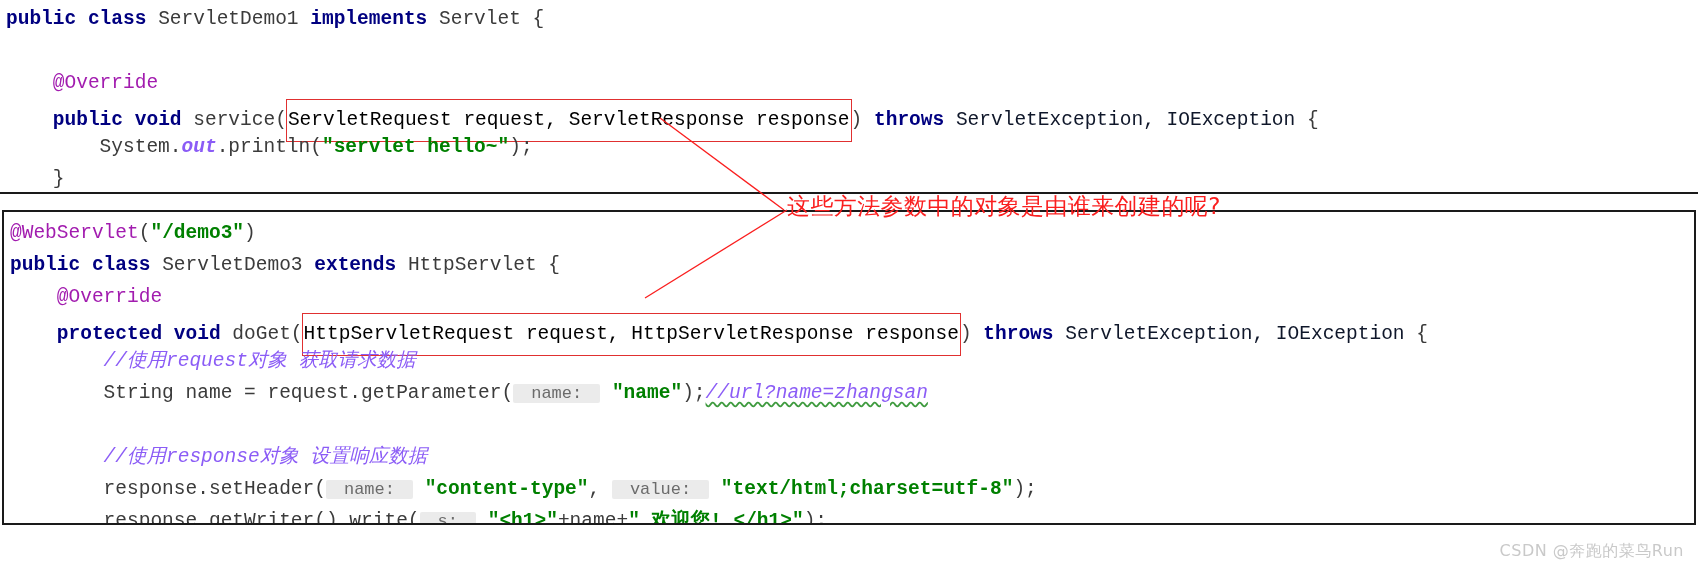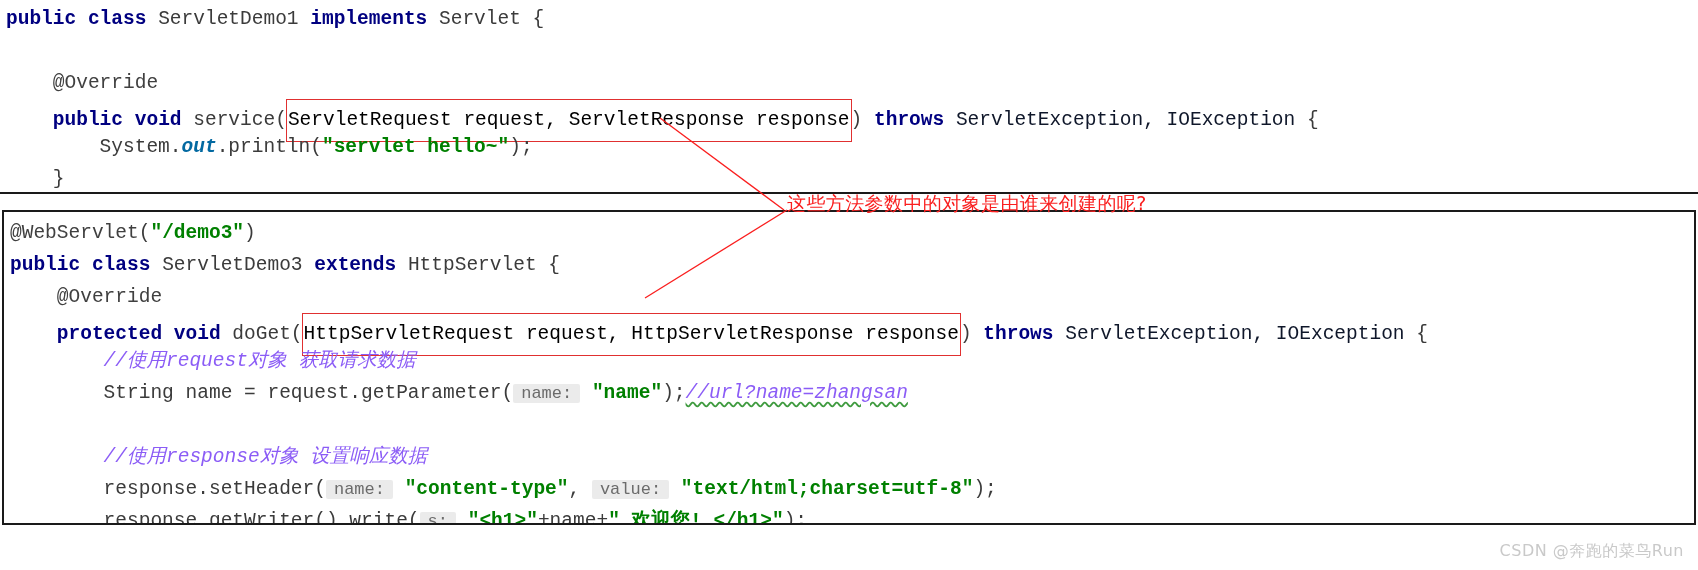--- a/index.html
+++ b/index.html
@@ -49,30 +49,30 @@
     letter-spacing: 0px;
   }
   #panel-top .code-area { padding: 3px 0 0 6px; }
   #panel-bottom .code-area { padding: 5px 0 0 6px; }
 
   .line { height: 32px; display: block; white-space: pre; }
 
   
   .kw      { color: #000080; font-weight: bold; }
   .plain   { color: #3b3b3b; }
-  .ann     { color: #404040; }
+  .ann     { color: #a21caf; }
   .str     { color: #008000; font-weight: bold; }
   .cmt     { color: #8b5cf6; font-style: italic; }
-  .field   { color: #0369a1; font-weight: bold; font-style: italic; }
+  .field   { color: #8b5cf6; font-weight: bold; font-style: italic; }
   .dim     { color: #0f172a; }
   .hintpar {
     color: #6b6b6b;
     background: #ebebeb;
     border-radius: 2px;
-    padding: 0 8px;
+    padding: 0 18px;
     font-size: 17px;
   }
   .squiggle {
     text-decoration: underline;
     text-decoration-style: wavy;
     text-decoration-color: #3f9b3f;
     text-underline-offset: 3px;
   }
 
   
@@ -85,21 +85,21 @@
     box-sizing: border-box;
   }
 
   
   #annotation-text {
     position: absolute;
     left: 787px;
     top: 191px;
     color: #fa1f1f;
     font-family: "DejaVu Sans", "Liberation Sans", sans-serif;
-    font-size: 19px;
+    font-size: 23px;
     font-weight: 500;
     letter-spacing: 0.4px;
     white-space: nowrap;
     z-index: 6;
   }
 
   #annotation-svg {
     position: absolute;
     left: 0;
     top: 0;

